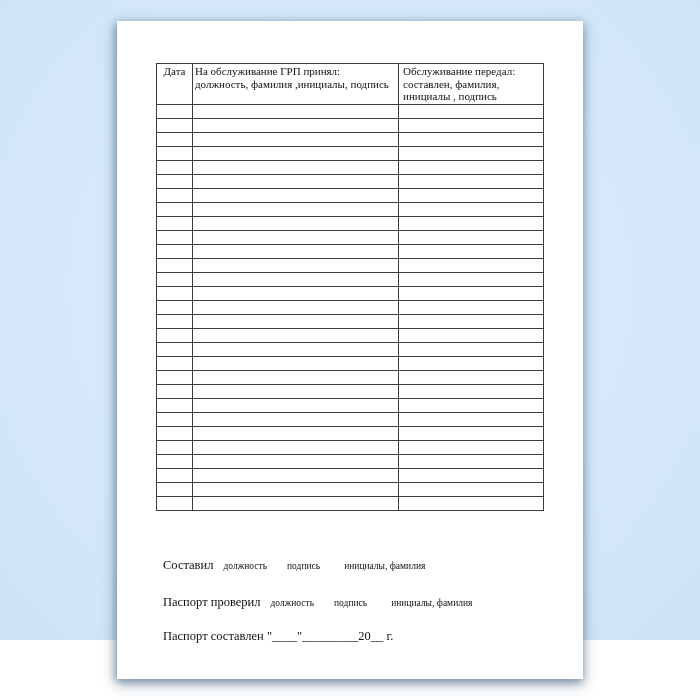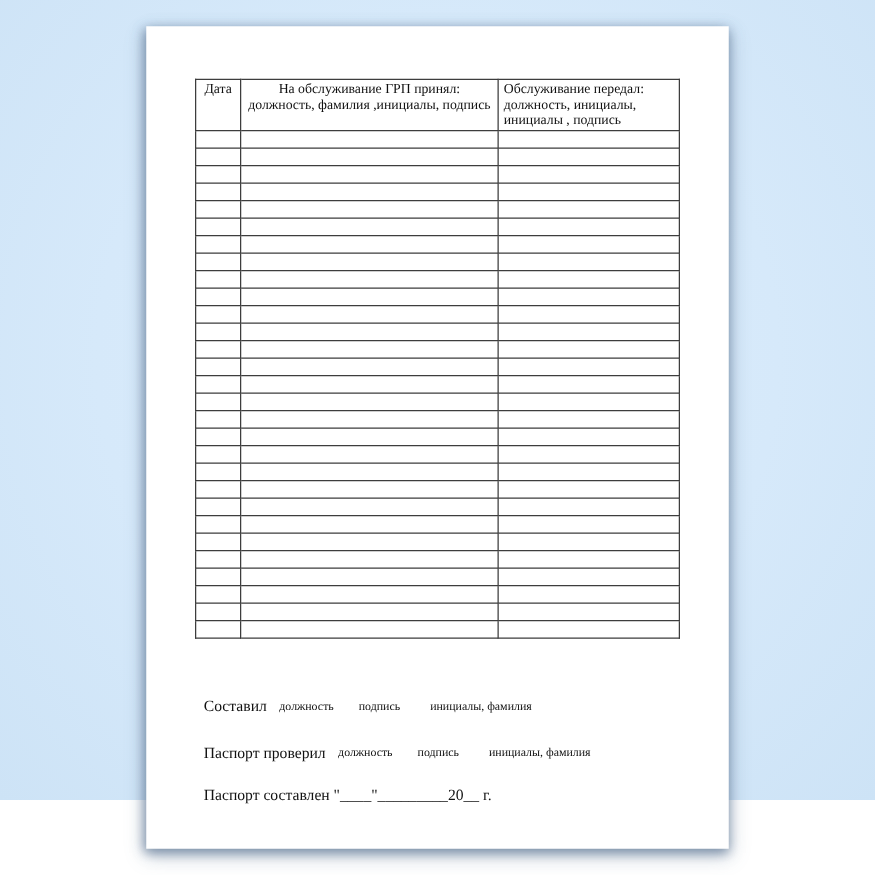--- a/index.html
+++ b/index.html
@@ -32,21 +32,21 @@
   .doc-table col.c3 { width: 145px; }
   .doc-table td {
     border: 1px solid #3d3d3d;
     font-size: 11px;
     line-height: 12.5px;
     color: #111;
     vertical-align: top;
   }
   .doc-table thead td { height: 39px; padding: 1px 2px; }
   .doc-table thead td.hd-date { text-align: center; }
-  .doc-table thead td.hd-accepted { text-align: center; }
+  .doc-table thead td.hd-accepted { text-align: left; }
   .doc-table thead td.hd-transferred { text-align: left; padding-left: 4px; margin-left: 19px; }
   .doc-table tbody td { height: 14px; }
   .footer {
     position: absolute;
     left: 46px; top: 532px;
     width: 400px;
     color: #111;
   }
   .sig-row { position: absolute; left: 0; white-space: nowrap; }
   .sig-row .sig-label { font-size: 12.5px; vertical-align: bottom; text-align: right; }
@@ -73,21 +73,21 @@
         <tr>
           <td class="hd-date">
             <div>Дата</div>
           </td>
           <td class="hd-accepted">
             <div>На обслуживание ГРП принял:</div>
             <div>должность, фамилия ,инициалы, подпись</div>
           </td>
           <td class="hd-transferred">
             <div>Обслуживание передал:</div>
-            <div>должность,  инициалы,</div>
+            <div>составлен,  фамилия,</div>
             <div>инициалы , подпись</div>
           </td>
         </tr>
       </thead>
       <tbody>
         <tr>
           <td></td>
           <td></td>
           <td></td>
         </tr>

